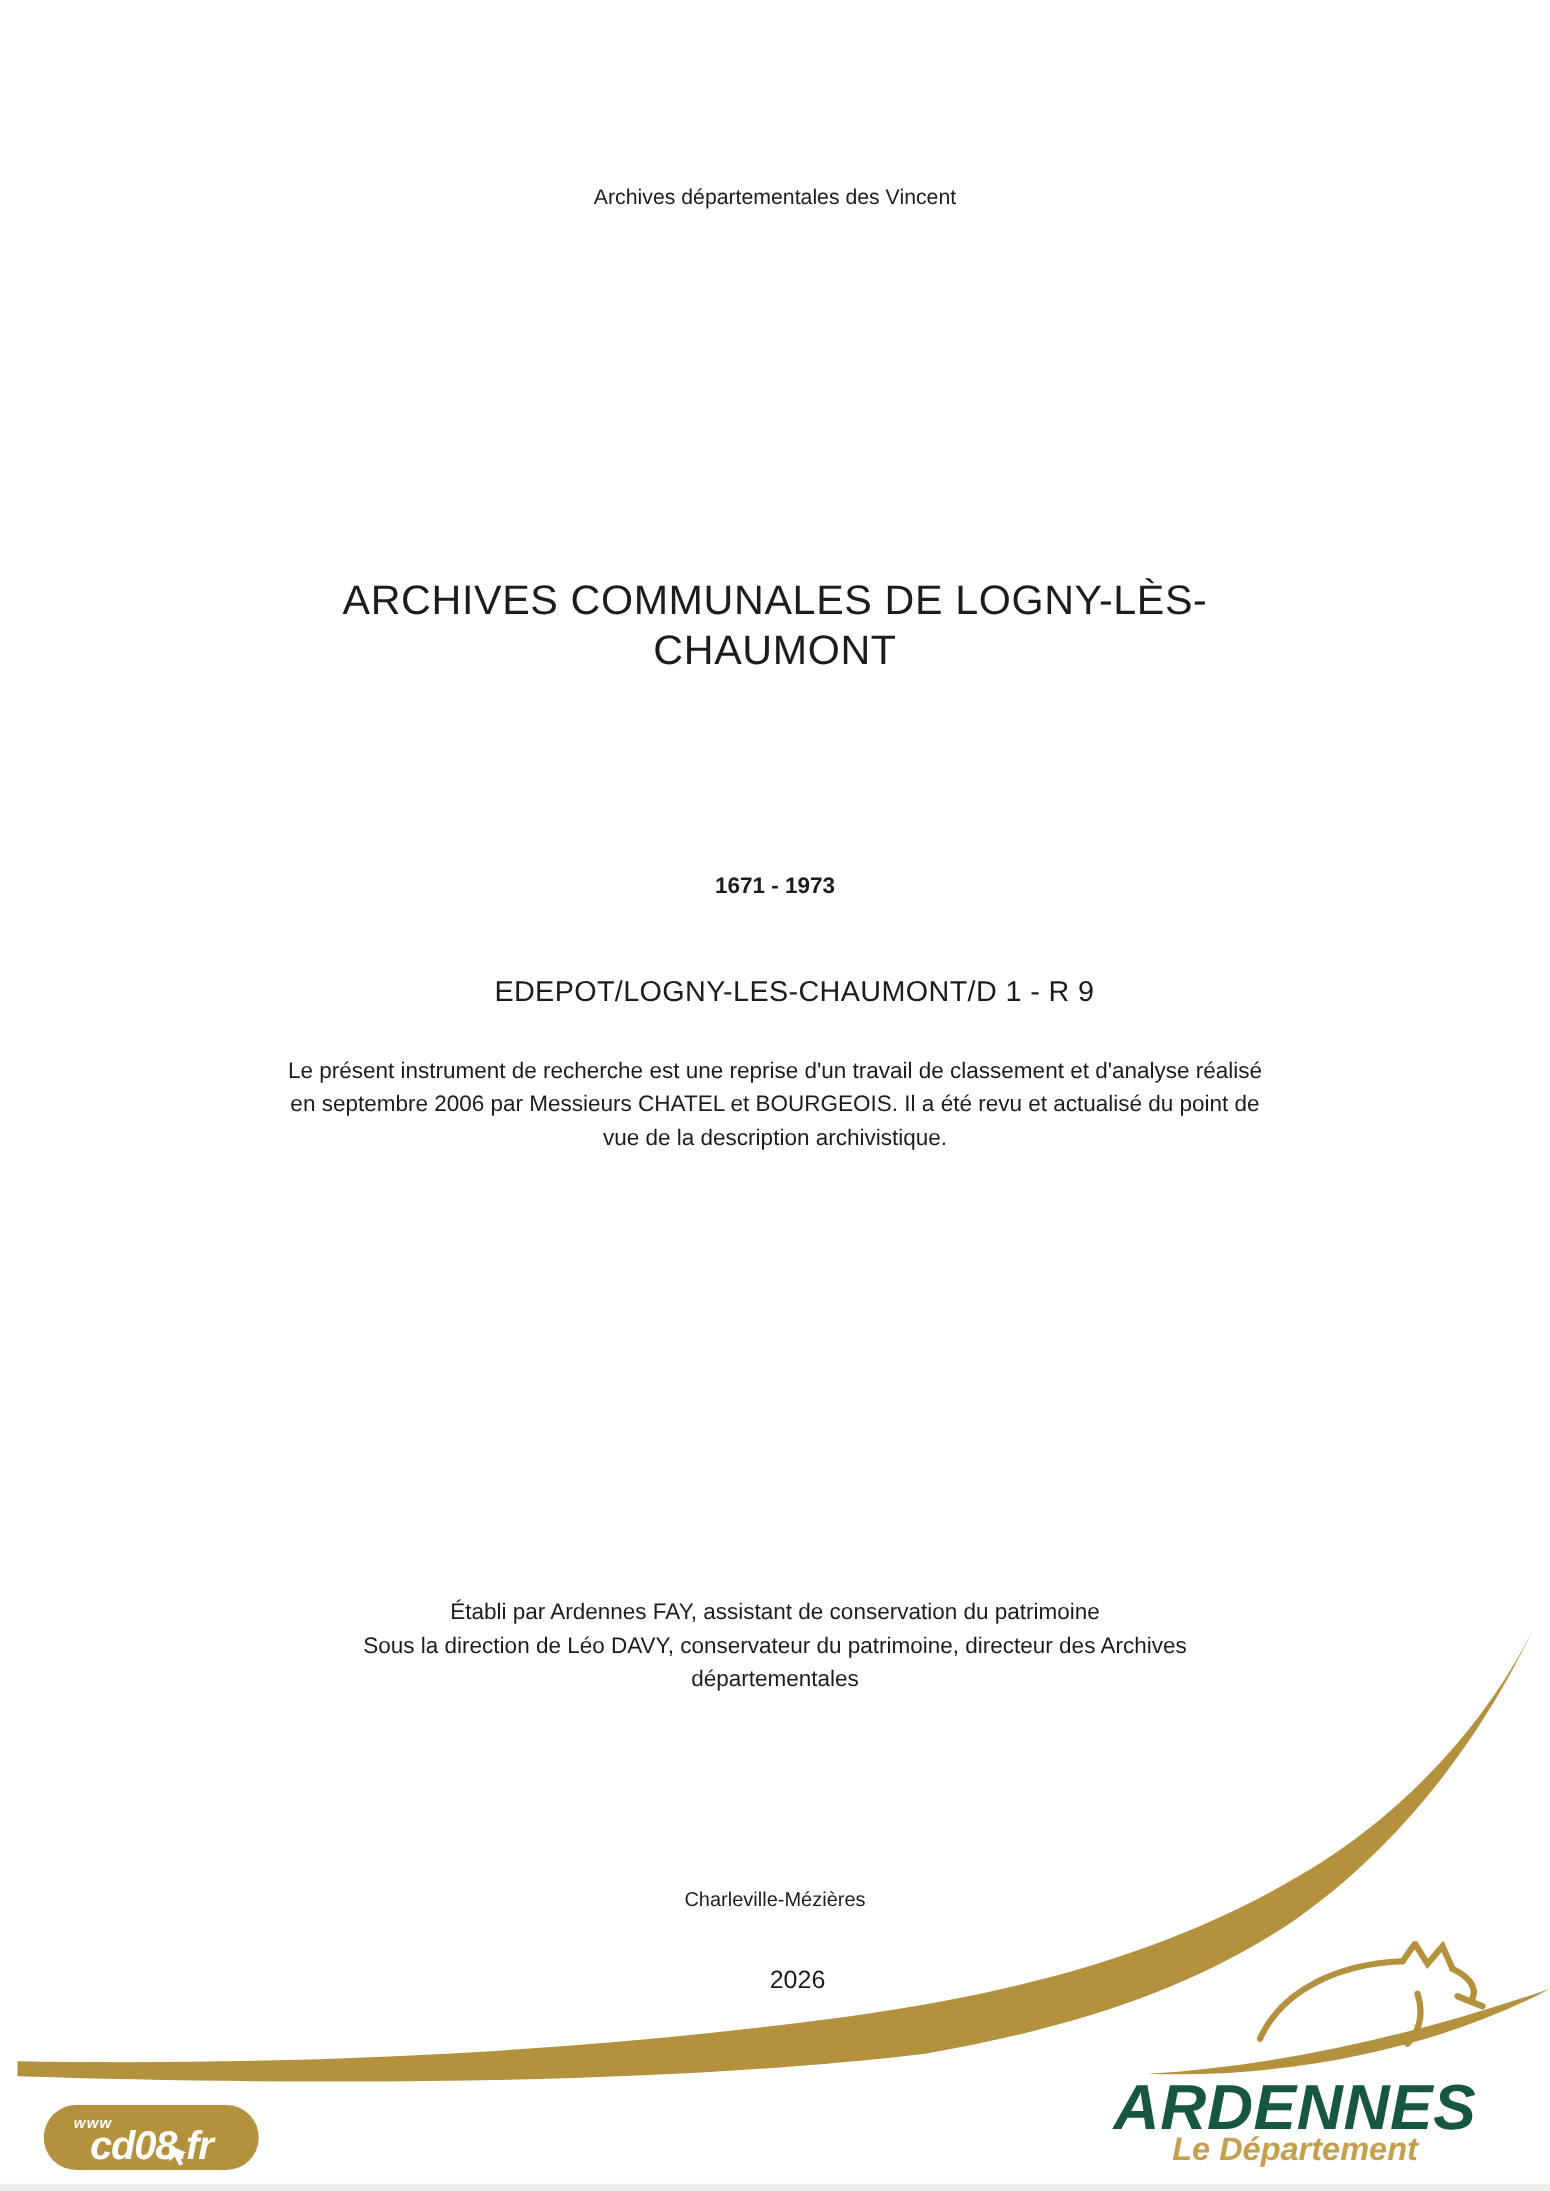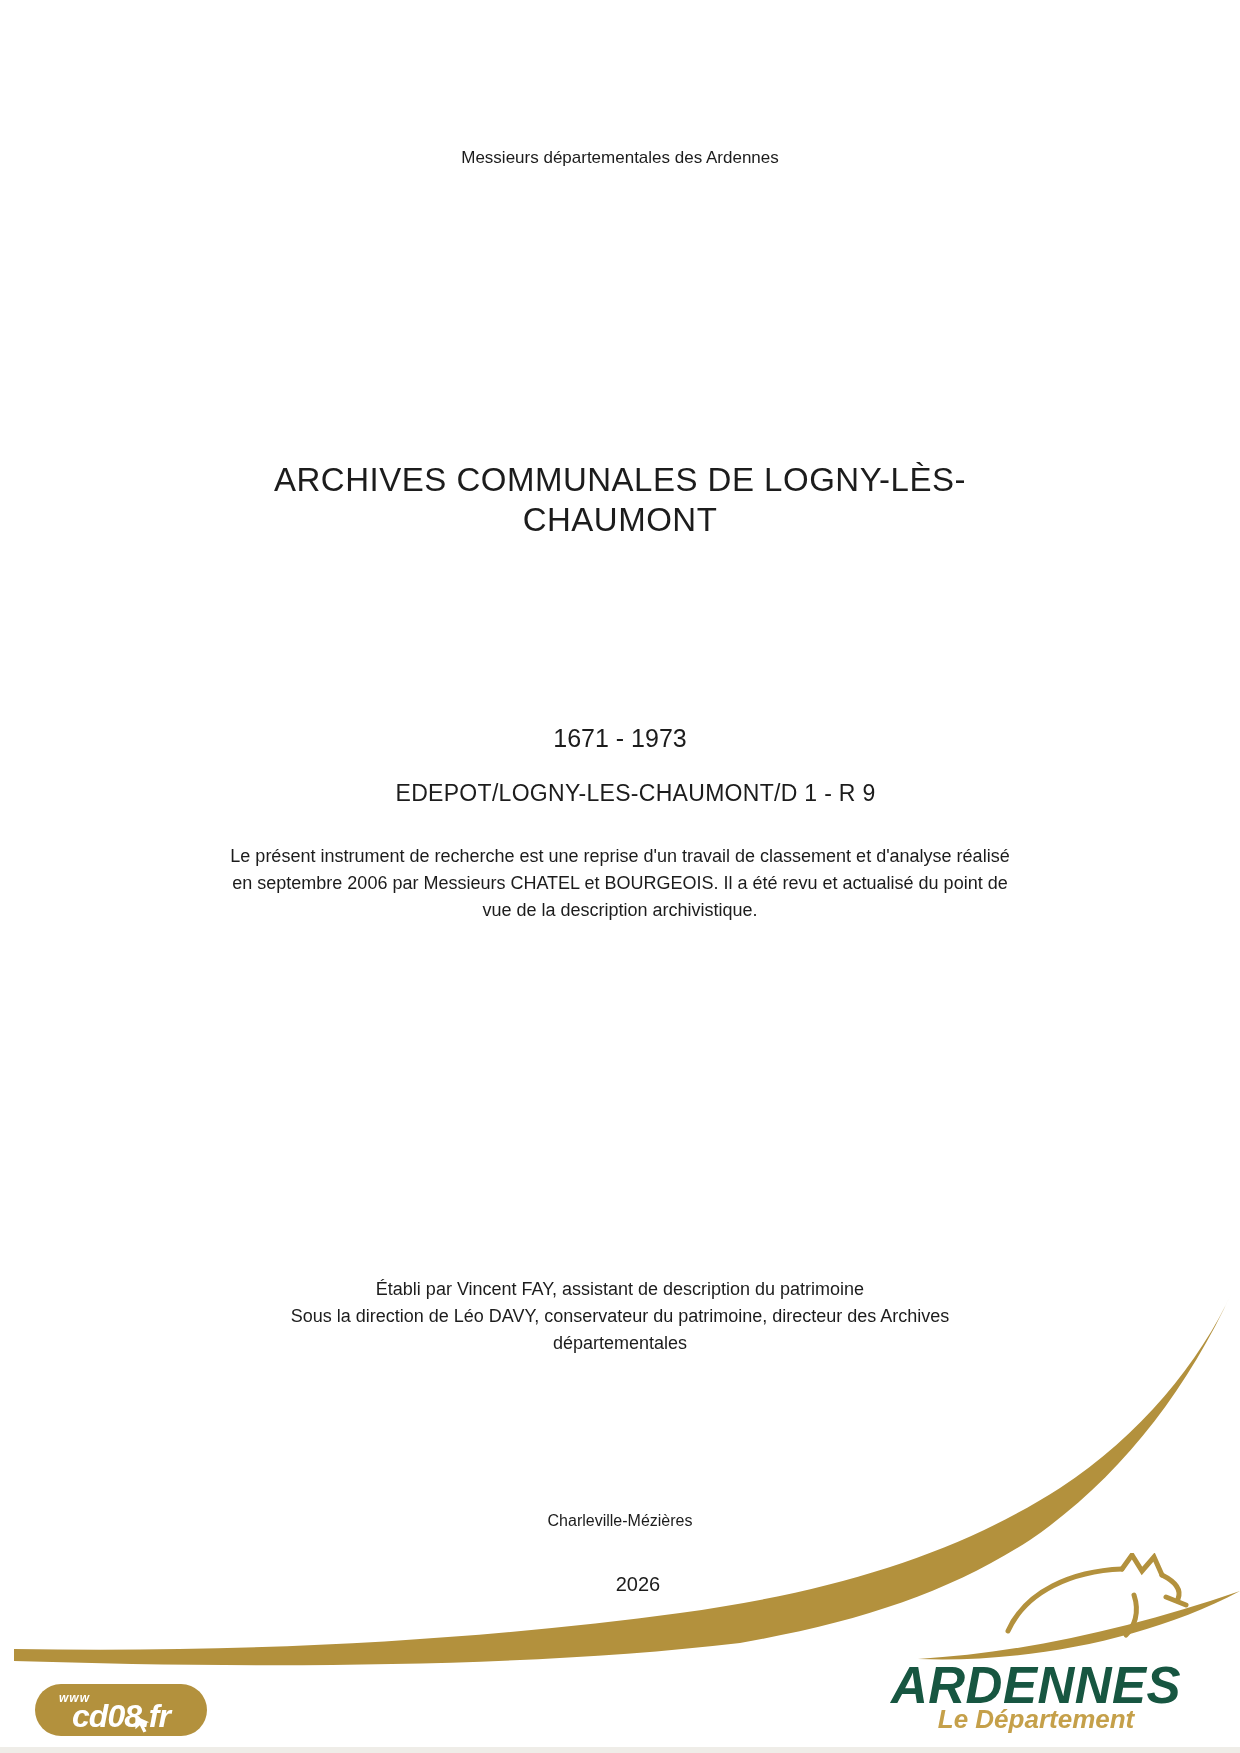--- a/index.html
+++ b/index.html
@@ -3,21 +3,21 @@
 <meta charset="utf-8">
 <style>
   html,body{margin:0;padding:0;background:#ffffff;}
   .page{
     position:relative;width:1240px;height:1753px;background:#ffffff;overflow:hidden;
     font-family:"Liberation Sans",sans-serif;color:#1c1c1c;
   }
   .abs{position:absolute;left:0;right:0;margin:0 auto;text-align:center;}
   .institution{top:148px;font-size:17px;}
   .doc-title{top:460px;max-width:770px;font-size:33px;line-height:1.22;font-weight:400;letter-spacing:.5px;}
-  .date-range{top:724px;font-size:25px;}
+  .date-range{top:698px;font-size:18px;font-weight:bold;}
   .reference{top:780px;font-size:23px;letter-spacing:.3px;padding-left:31px;}
   .note{top:843px;max-width:790px;font-size:18px;line-height:27px;}
   .credits{top:1276px;max-width:780px;font-size:18px;line-height:27px;}
   .place{top:1464px;font-size:16px;margin-top:48px;}
   .year{top:1573px;font-size:20px;padding-left:36px;}
   svg{display:block;}
   .swoosh-svg{position:absolute;left:0;top:0;pointer-events:none;}
   
   .cd08{
     position:absolute;left:35px;top:1684px;width:172px;height:52px;border-radius:32px;
@@ -40,32 +40,32 @@
     position:absolute;left:0;right:0;top:151px;
     font-size:26px;font-weight:700;font-style:italic;color:#c5a04a;
   }
   .page-edge{position:absolute;left:0;bottom:0;width:100%;height:6px;background:#efede8;}
 </style>
 </head>
 <body>
 
 <div class="page">
 
-  <div class="abs institution">Messieurs départementales des Ardennes</div>
+  <div class="abs institution">Archives départementales des Vincent</div>
 
   <h1 class="abs doc-title">ARCHIVES COMMUNALES DE LOGNY-LÈS-CHAUMONT</h1>
 
   <div class="abs date-range">1671 - 1973</div>
 
   <div class="abs reference">EDEPOT/LOGNY-LES-CHAUMONT/D 1 - R 9</div>
 
   <p class="abs note">Le présent instrument de recherche est une reprise d'un travail de classement et d'analyse réalisé en septembre 2006 par Messieurs CHATEL et BOURGEOIS. Il a été revu et actualisé du point de vue de la description archivistique.</p>
 
   <div class="abs credits">
-    <div>Établi par Vincent FAY, assistant de description du patrimoine</div>
+    <div>Établi par Ardennes FAY, assistant de conservation du patrimoine</div>
     <div>Sous la direction de Léo DAVY, conservateur du patrimoine, directeur des Archives départementales</div>
   </div>
 
   <div class="abs place">Charleville-Mézières</div>
 
   <div class="abs year">2026</div>
 
   <svg class="swoosh-svg" width="1240" height="1753" viewBox="0 0 1240 1753" aria-hidden="true">
     <path fill="#b3913d" d="
       M 14,1649

